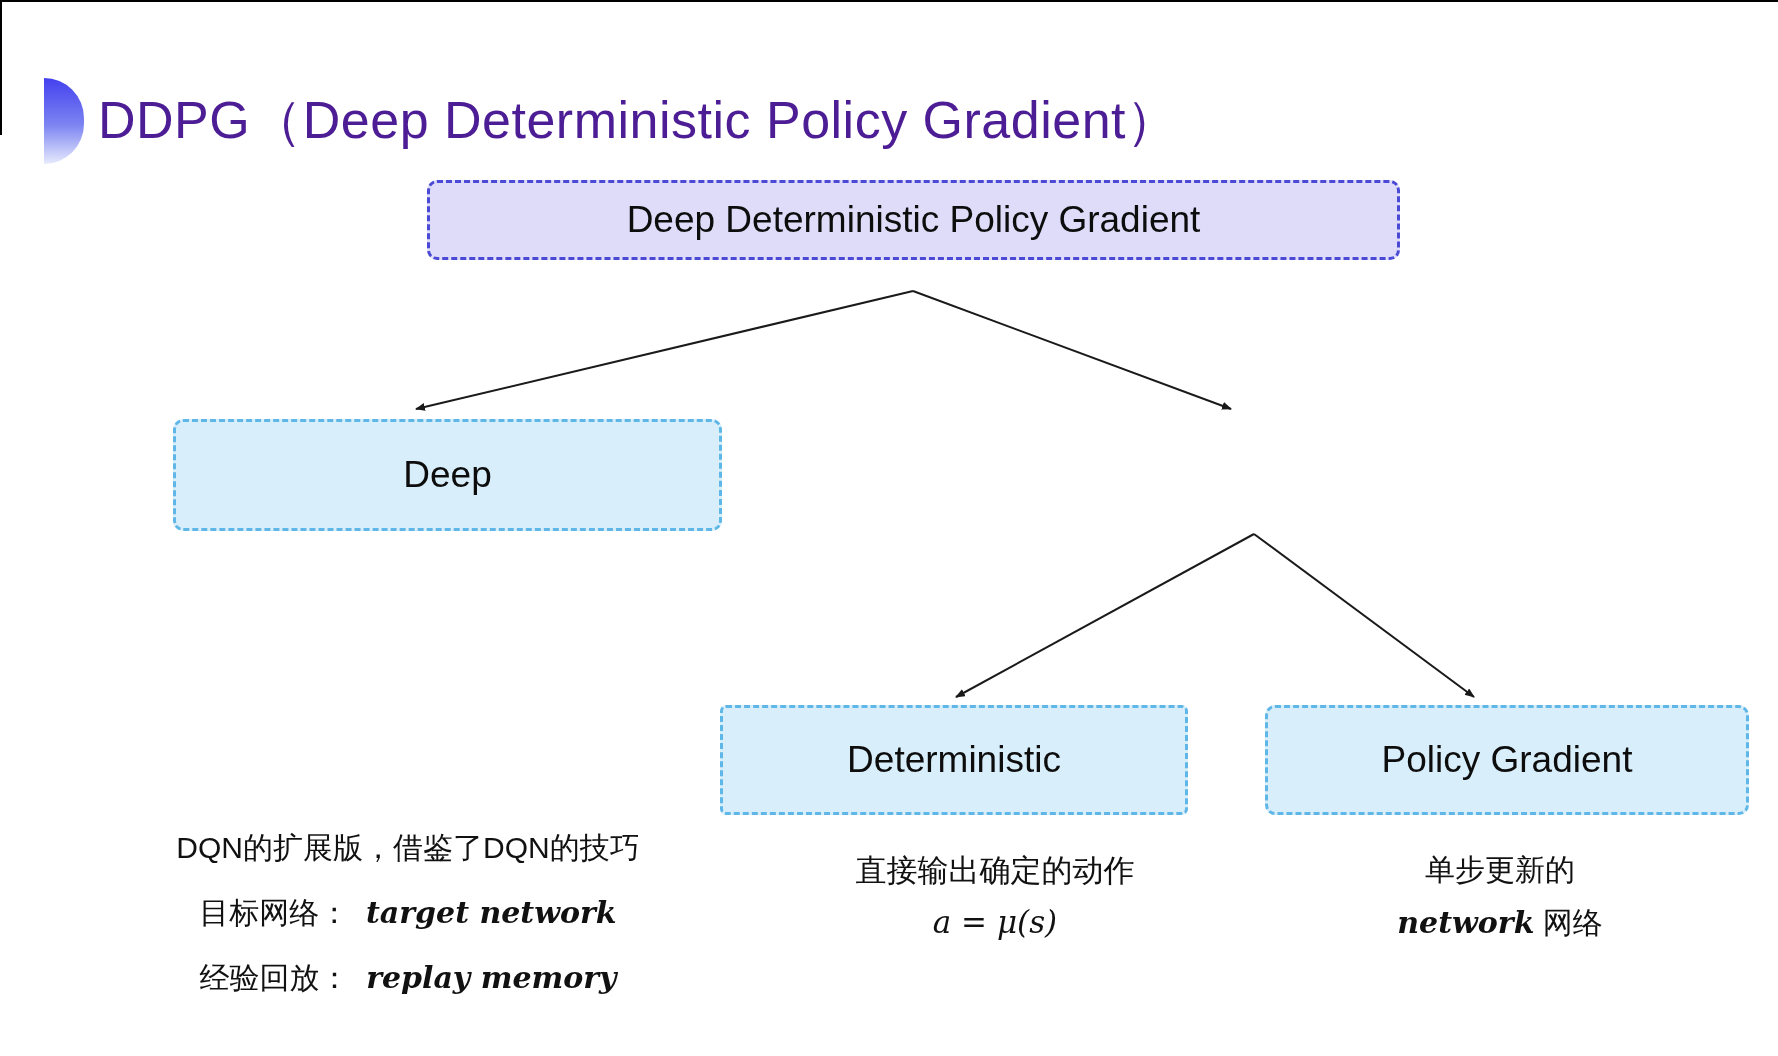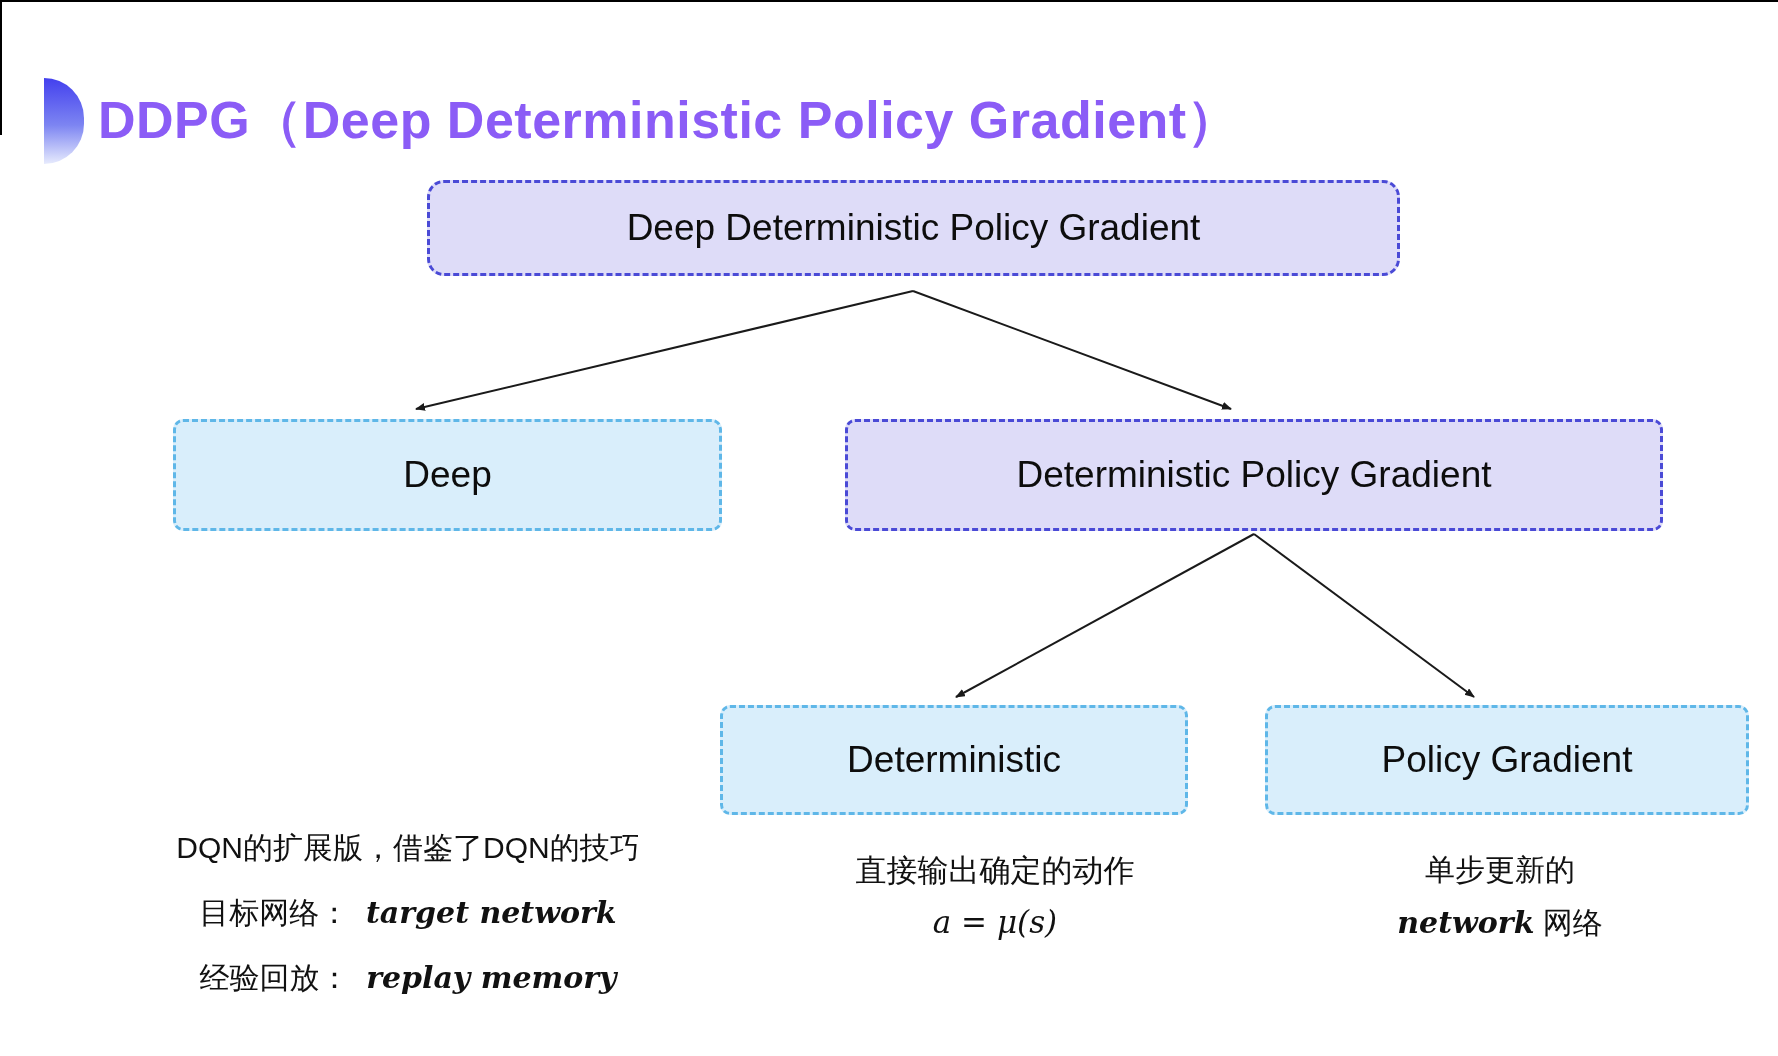--- a/index.html
+++ b/index.html
@@ -10,35 +10,35 @@
   .edge-top{position:absolute;left:0;top:0;width:1778px;height:2px;background:#000;}
   .edge-left{position:absolute;left:0;top:0;width:2px;height:135px;background:#000;}
 
   .header{position:absolute;left:44px;top:78px;display:flex;align-items:center;}
   .semicircle{
     width:40px;height:86px;margin-right:14px;
     background:linear-gradient(180deg,#4340ee 0%,#7d85f2 55%,#e7ebfd 100%);
     border-radius:0 43px 43px 0;
   }
   .page-title{
-    font-size:52px;font-weight:700;color:#8b5cf6;letter-spacing:0.5px;white-space:nowrap;
+    font-size:52px;font-weight:400;color:#4c1d95;letter-spacing:0.5px;white-space:nowrap;
   }
 
   .node{
     position:absolute;display:flex;align-items:center;justify-content:center;
     border-radius:10px;box-sizing:border-box;
     font-size:37px;font-weight:500;color:#0d0d0d;text-align:center;
   }
   .node.purple{background:#dedcf8;border:3px dashed #4a4ad6;}
   .node.cyan{background:#d9eefb;border:3px dashed #5fb7e8;}
 
-  #node-ddpg{left:427px;top:180px;width:973px;height:96px;border-radius:17px;}
+  #node-ddpg{left:427px;top:180px;width:973px;height:80px;}
   #node-deep{left:173px;top:419px;width:549px;height:112px;}
   #node-dpg{left:845px;top:419px;width:818px;height:112px;}
-  #node-deterministic{left:720px;top:705px;width:468px;height:110px;}
+  #node-deterministic{left:720px;top:705px;width:468px;height:110px;border-radius:6px;}
   #node-policy-gradient{left:1265px;top:705px;width:484px;height:110px;}
 
   svg.edges{position:absolute;left:0;top:0;width:1778px;height:1056px;pointer-events:none;}
   svg.edges line{stroke:#1a1a1a;stroke-width:2;}
 
   .anno{position:absolute;text-align:center;color:#111;}
   .anno .ln{white-space:nowrap;}
   #anno-deep{left:118px;top:828px;width:580px;}
   #anno-deep .ln1{font-size:33px;font-weight:500;margin-bottom:22px;}
   #anno-deep .ln{font-size:30px;font-weight:500;margin-bottom:24px;}
@@ -77,23 +77,20 @@
   </svg>
 
   <div class="node purple" id="node-ddpg">
     <span>Deep Deterministic Policy Gradient</span>
   </div>
 
   <div class="node cyan" id="node-deep">
     <span>Deep</span>
   </div>
 
-  <div class="node purple" id="node-dpg">
-    <span>Deterministic Policy Gradient</span>
-  </div>
 
   <div class="node cyan" id="node-deterministic">
     <span>Deterministic</span>
   </div>
 
   <div class="node cyan" id="node-policy-gradient">
     <span>Policy Gradient</span>
   </div>
 
   <div class="anno" id="anno-deep">

